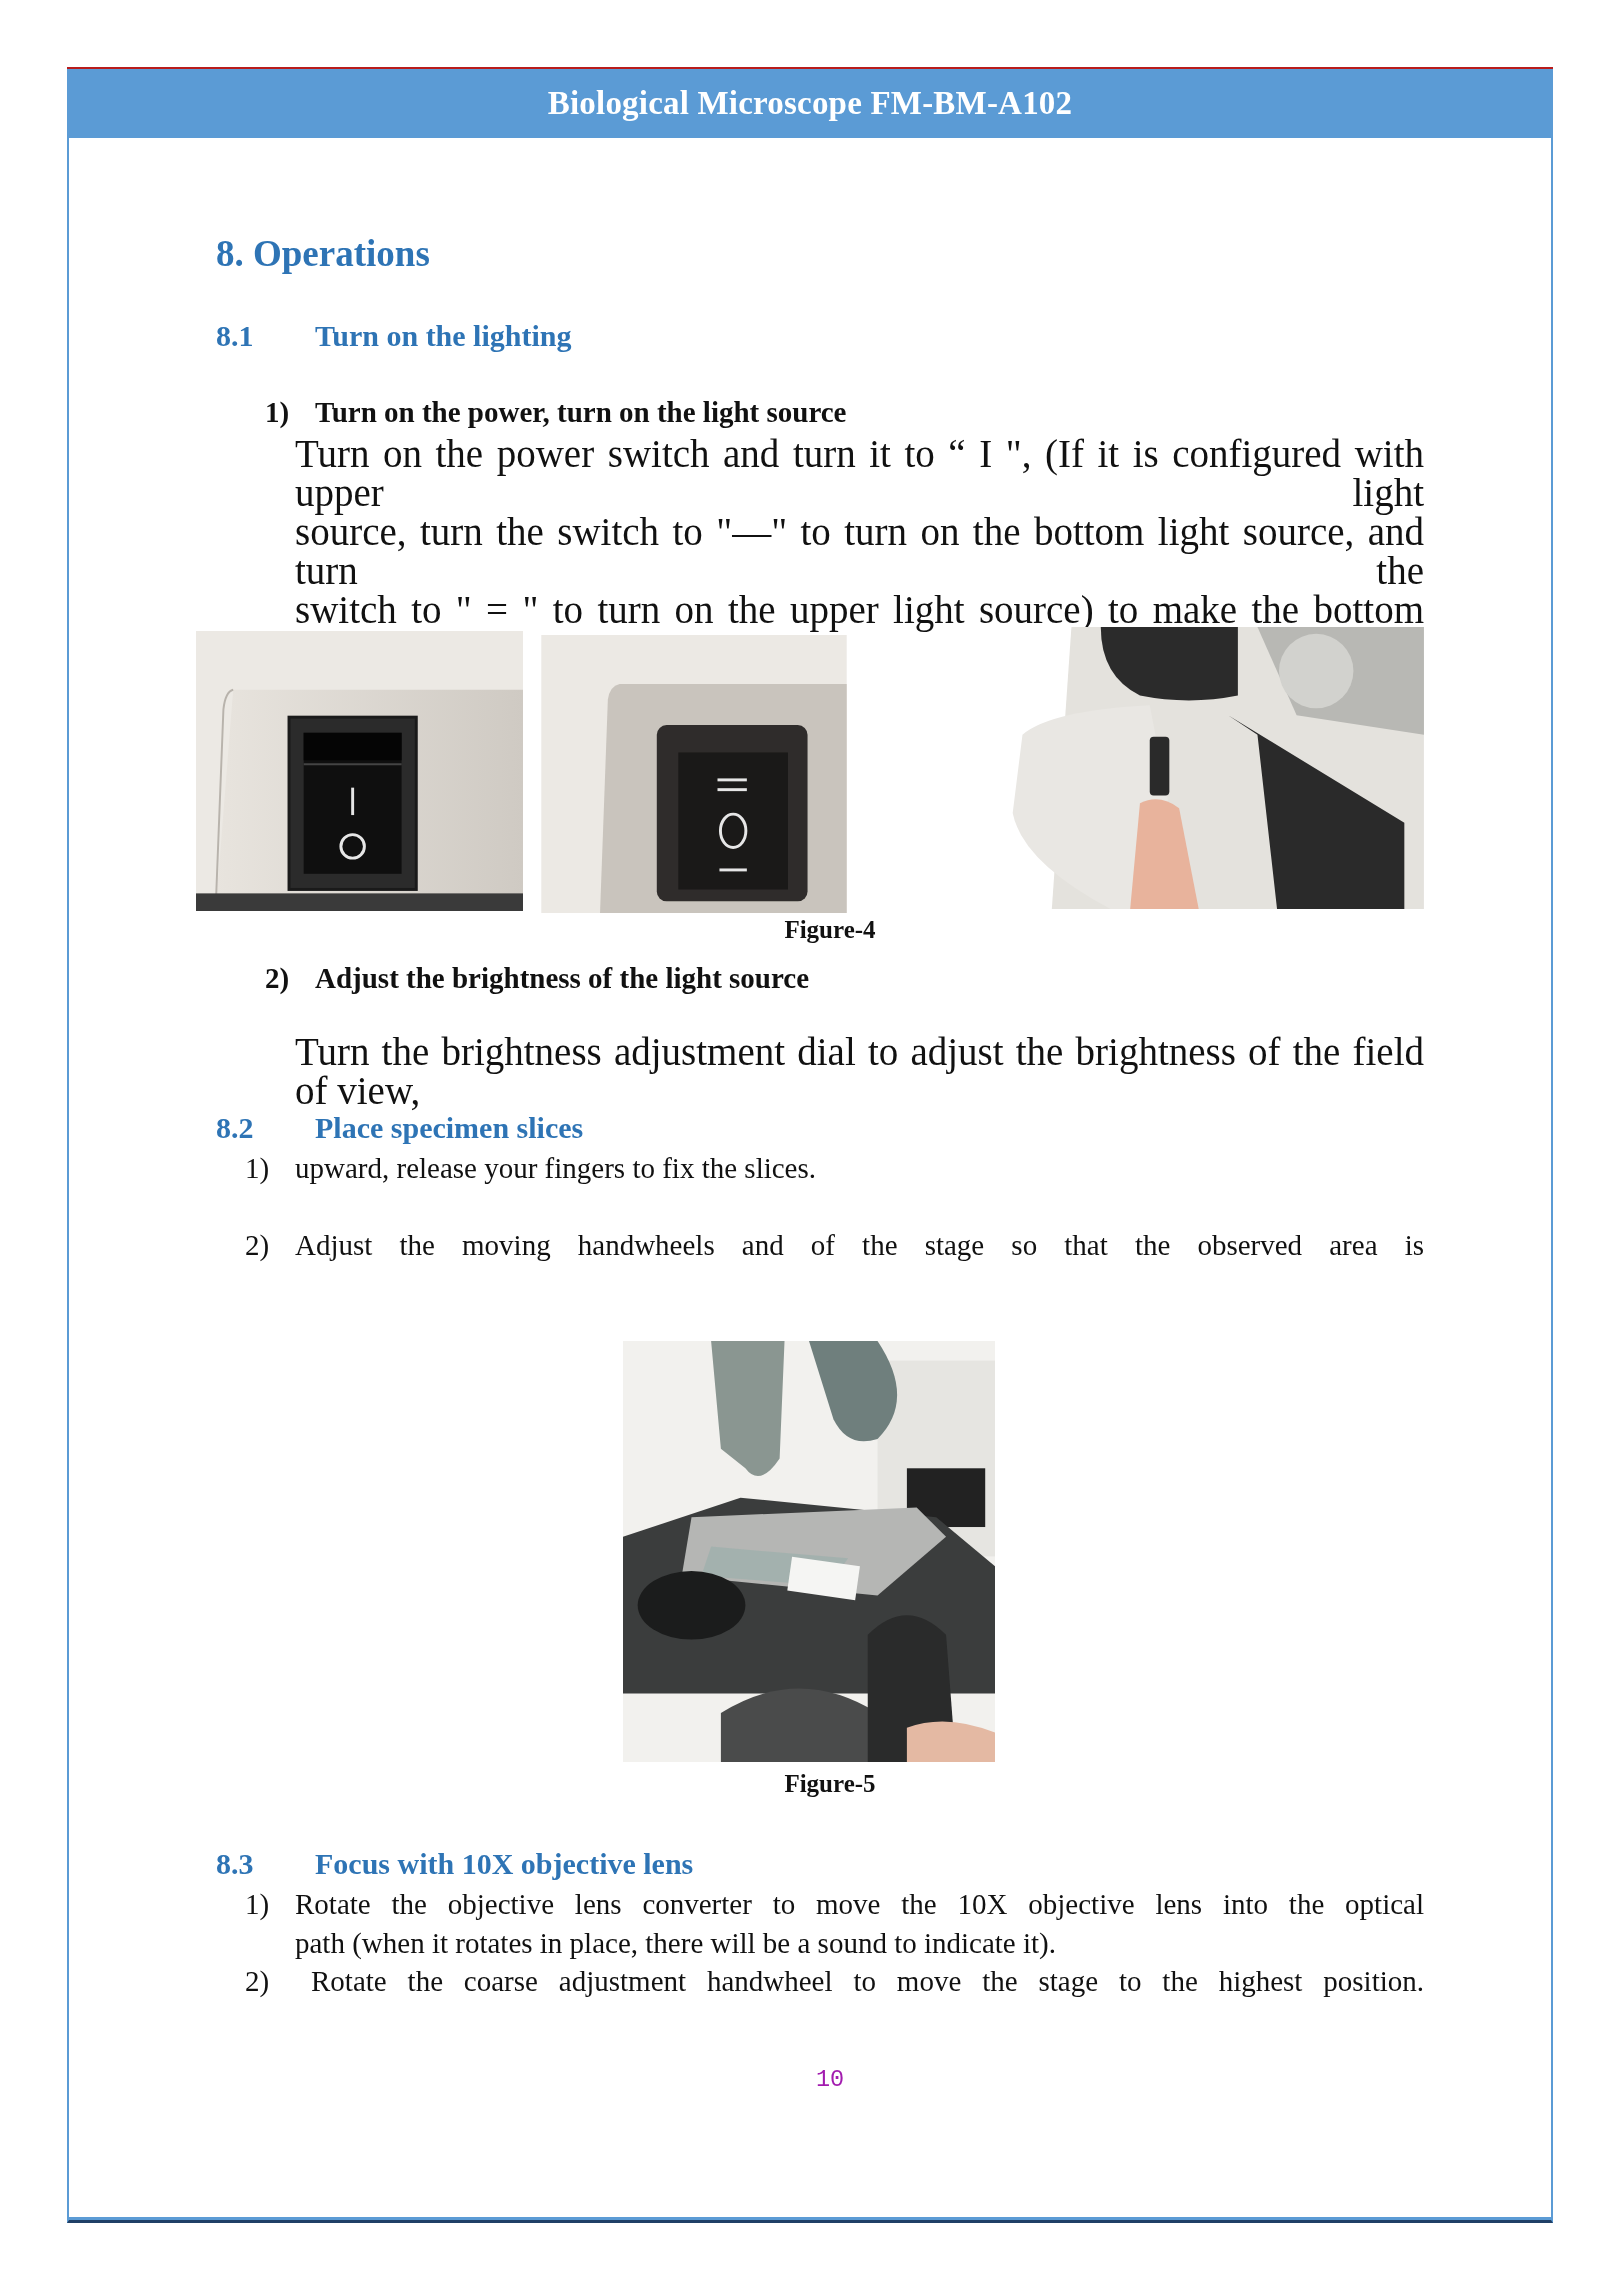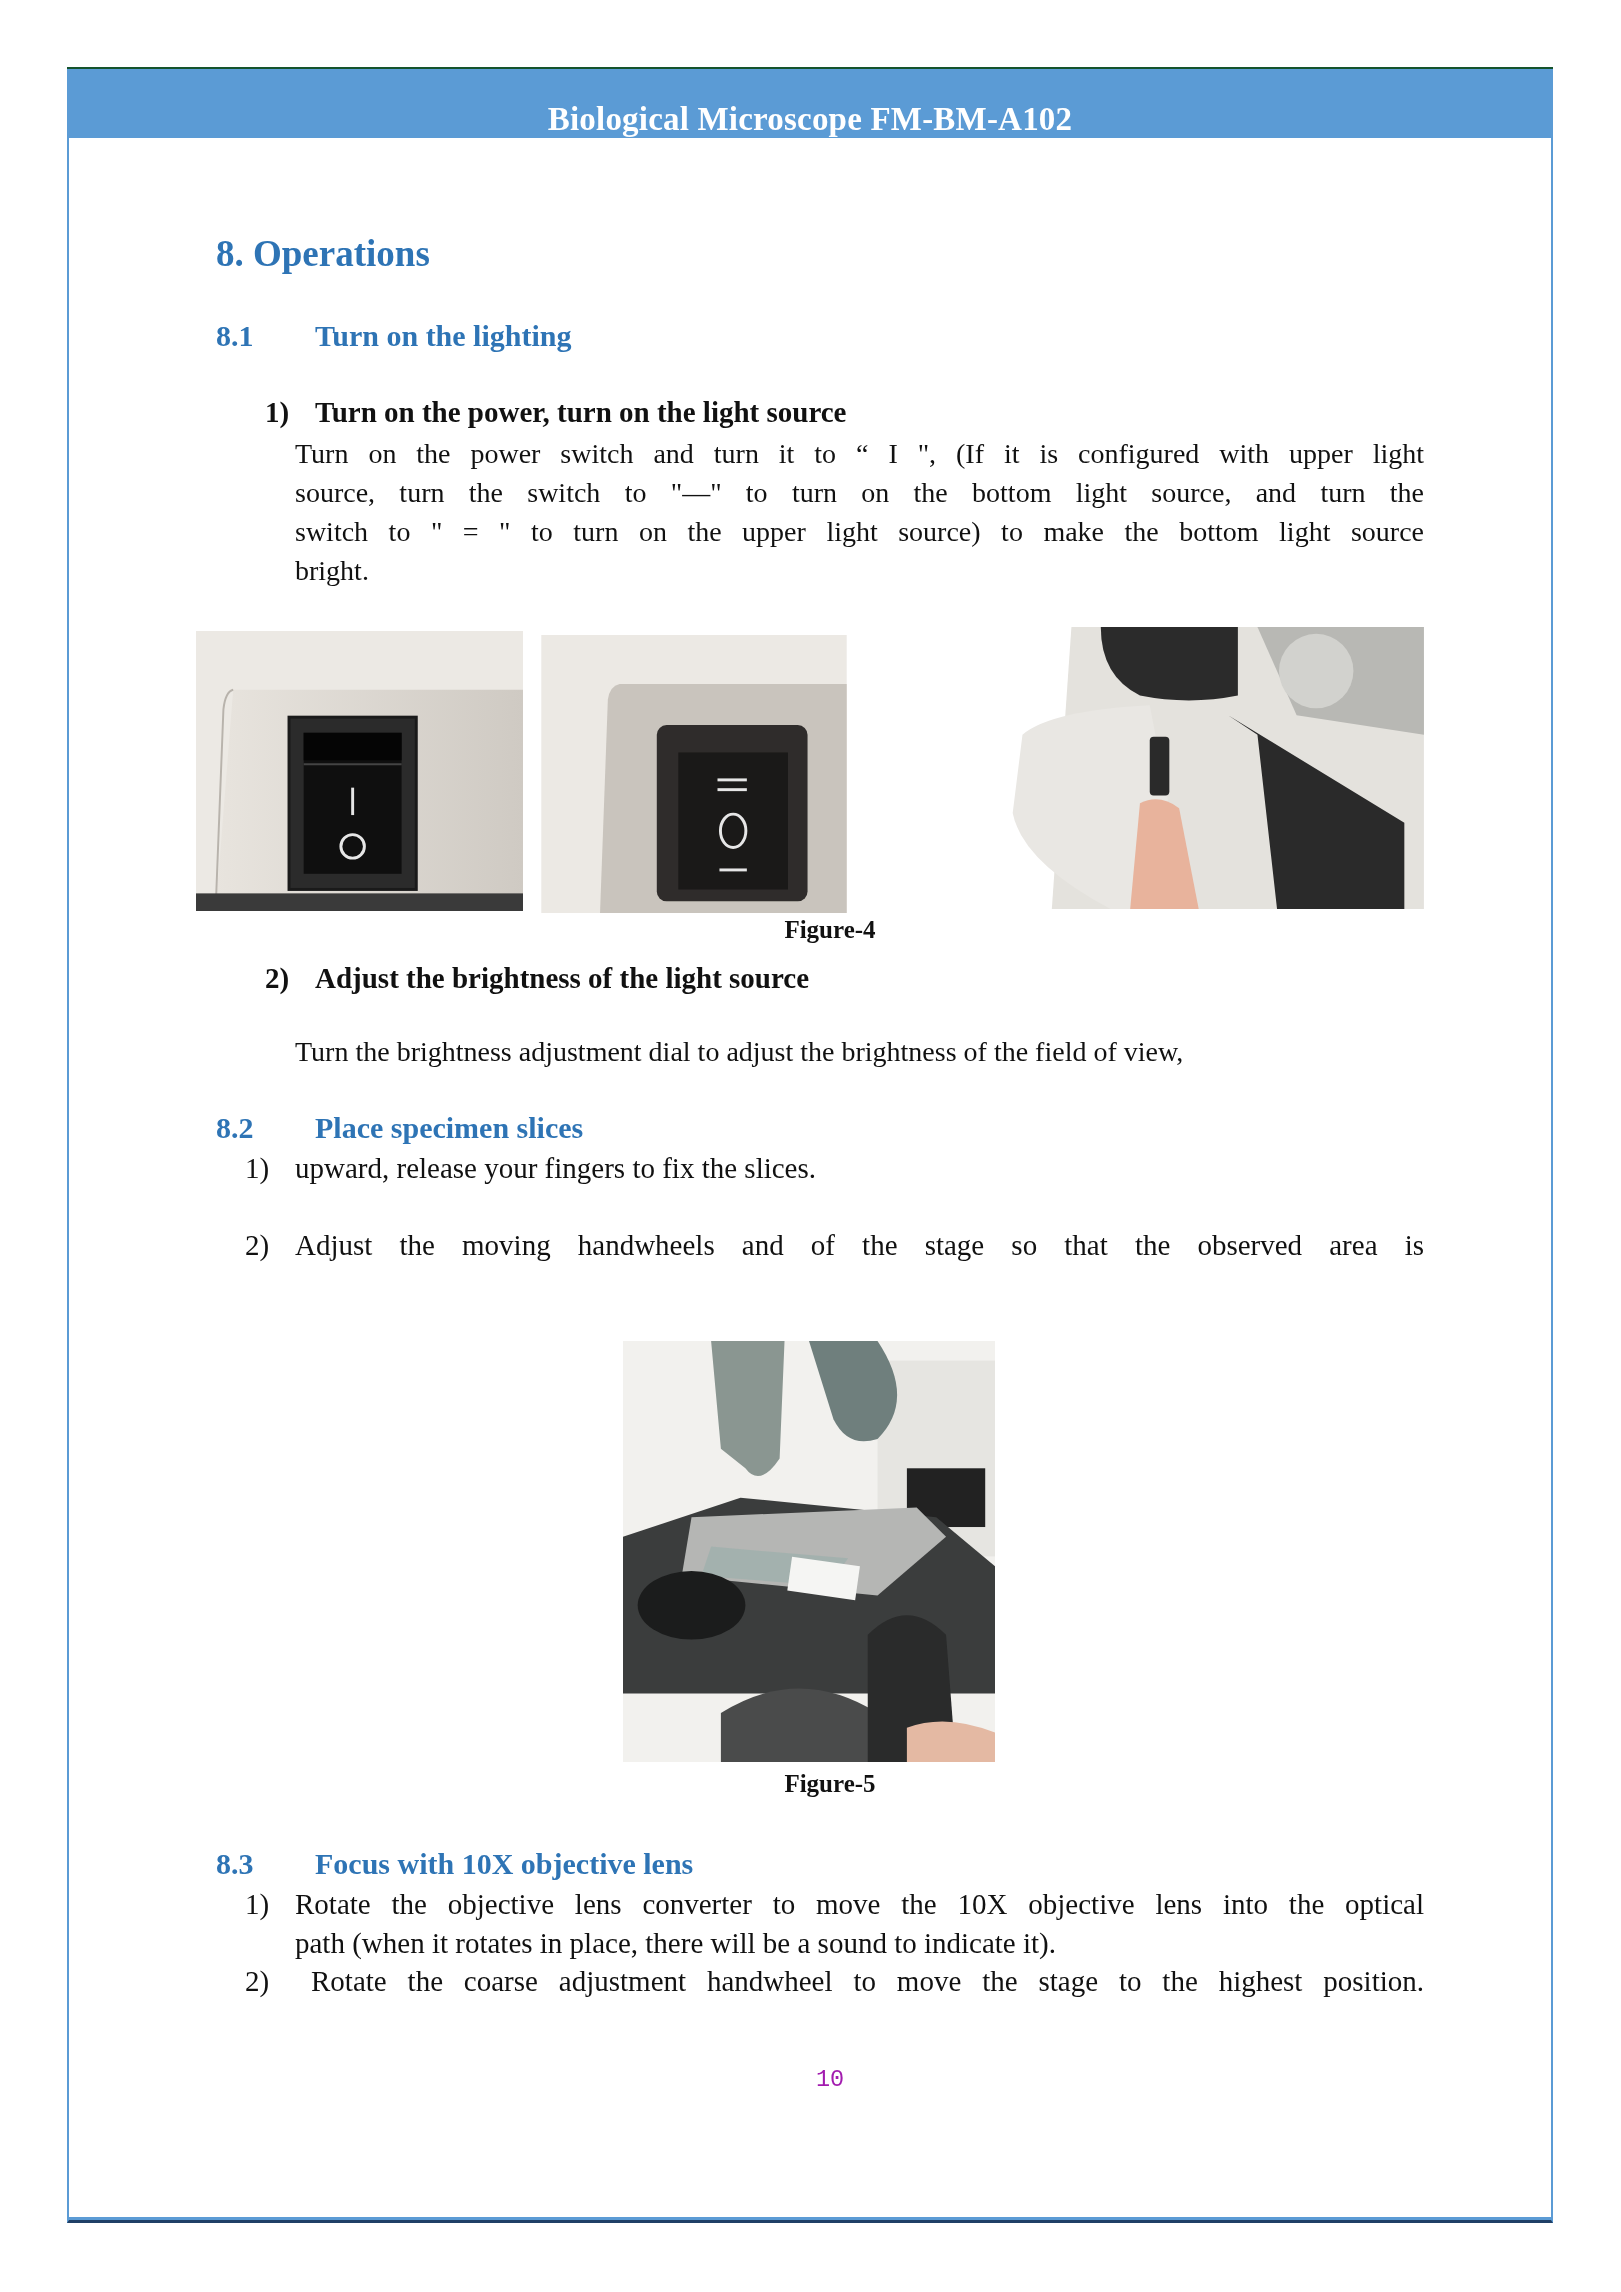--- a/index.html
+++ b/index.html
@@ -4,30 +4,30 @@
 <style>
   html, body { margin:0; padding:0; background:#ffffff; }
   body { width:1621px; height:2293px; position:relative; overflow:hidden;
          font-family:"Liberation Serif","DejaVu Serif",serif; color:#111; }
   .frame { position:absolute; left:67px; top:67px; width:1486px; height:2156px;
            border-left:2px solid #5b9bd5; border-right:2px solid #5b9bd5;
            border-bottom:3.9px solid #1f3f66; box-sizing:border-box;
            box-shadow:0 2px 0 #5b9bd5 inset; }
   .frame-bottom-accent { position:absolute; left:67px; top:2217px; width:1486px; height:2.9px; background:#5b9bd5; }
   .header-band { position:absolute; left:67px; top:67px; width:1486px; height:71px;
-                 background:#5b9bd5; display:flex; align-items:flex-end; justify-content:center;
-                 border-top:2px solid #14532d; box-sizing:border-box; }
+                 background:#5b9bd5; display:flex; align-items:center; justify-content:center;
+                 border-top:2px solid #b91c1c; box-sizing:border-box; }
   .header-title { color:#ffffff; font-weight:bold; font-size:33px; letter-spacing:0.2px; }
   .abs { position:absolute; white-space:nowrap;margin-left:20px; }
   .h1 { color:#2e74b5; font-weight:bold; font-size:37px; }
   .h2 { color:#2e74b5; font-weight:bold; font-size:30px; }
   .h2 .num { display:inline-block; width:99px; }
   .item-head { font-weight:bold; font-size:29px; color:#111; }
   .item-head .num, .list-item .num { display:inline-block; width:50px; }
-  .para { position:absolute; left:295px; width:1129px; font-size:28px; line-height:39px;
+  .para { position:absolute; left:295px; width:1129px; font-size:39px; line-height:39px;
           text-align:justify; color:#111; }
   .list-item { position:absolute; left:245px; width:1179px; font-size:29px; line-height:39px; }
   .list-item .txt { position:absolute; left:50px; top:0; width:1129px; text-align:justify; }
   .caption { font-weight:bold; font-size:25px; color:#111; text-align:center; width:392px; }
   .photo { position:absolute; overflow:hidden; }
   .page-num { font-size:23.5px; color:#a21caf; font-family:Liberation Mono, monospace; text-align:center; width:98px; }
 </style>
 </head>
 <body>
 

